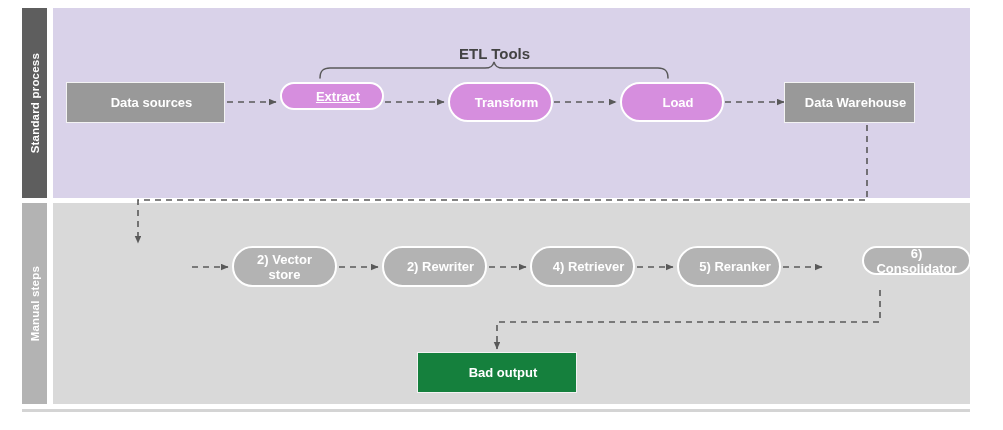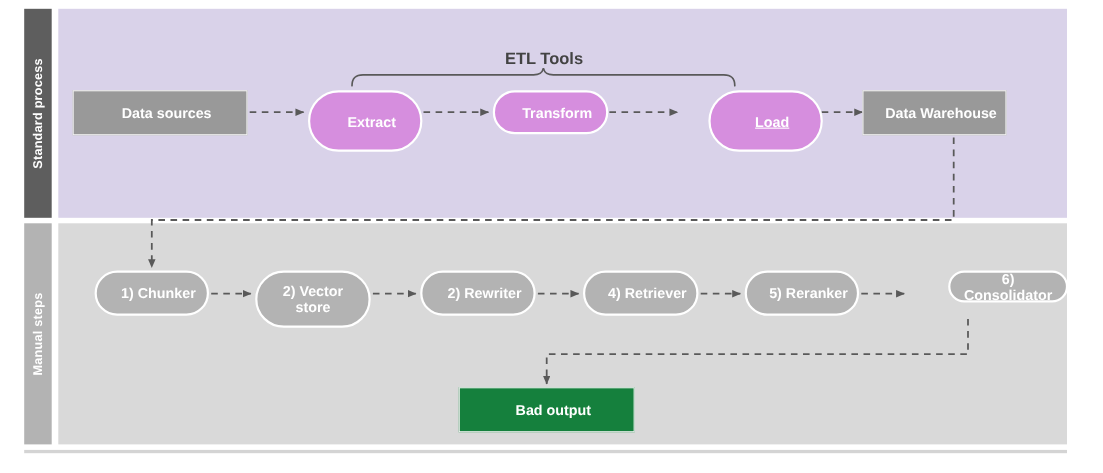--- a/index.html
+++ b/index.html
@@ -82,37 +82,34 @@
 
     <path d="M320,78 C320,70 324,68 330,68 L485,68 C491,68 493,66 494,62
              C495,66 497,68 503,68 L658,68 C664,68 668,70 668,78" stroke="#595959" stroke-width="1.5" fill="none" stroke-linecap="round"></path>
   </svg>
 
   <div class="etl-label" style="left:459px;top:45px;">ETL Tools</div>
 
   <div class="node rect" style="left:66px;top:82px;width:159px;height:41px;">
     <span>Data sources</span>
   </div>
-  <div class="node pill pill-purple" style="left:280px;top:82px;width:104px;height:56px;">
+  <div class="node pill pill-purple" style="left:280px;top:82px;width:104px;height:28px;text-decoration:underline;">
     <span>Extract</span>
   </div>
   <div class="node pill pill-purple" style="left:448px;top:82px;width:105px;height:40px;">
     <span>Transform</span>
   </div>
-  <div class="node pill pill-purple" style="left:644px;top:82px;width:104px;height:56px;text-decoration:underline;">
+  <div class="node pill pill-purple" style="left:620px;top:82px;width:104px;height:40px;">
     <span>Load</span>
   </div>
   <div class="node rect" style="left:784px;top:82px;width:131px;height:41px;">
     <span>Data Warehouse</span>
   </div>
 
-  <div class="node pill pill-gray" style="left:86px;top:246px;width:104px;height:41px;">
-    <span>1) Chunker</span>
-  </div>
-  <div class="node pill pill-gray" style="left:232px;top:246px;width:105px;height:52px;padding:0 18px;">
+  <div class="node pill pill-gray" style="left:232px;top:246px;width:105px;height:41px;padding:0 18px;">
     <span>2) Vector store</span>
   </div>
   <div class="node pill pill-gray" style="left:382px;top:246px;width:105px;height:41px;">
     <span>2) Rewriter</span>
   </div>
   <div class="node pill pill-gray" style="left:530px;top:246px;width:105px;height:41px;">
     <span>4) Retriever</span>
   </div>
   <div class="node pill pill-gray" style="left:677px;top:246px;width:104px;height:41px;">
     <span>5) Reranker</span>

